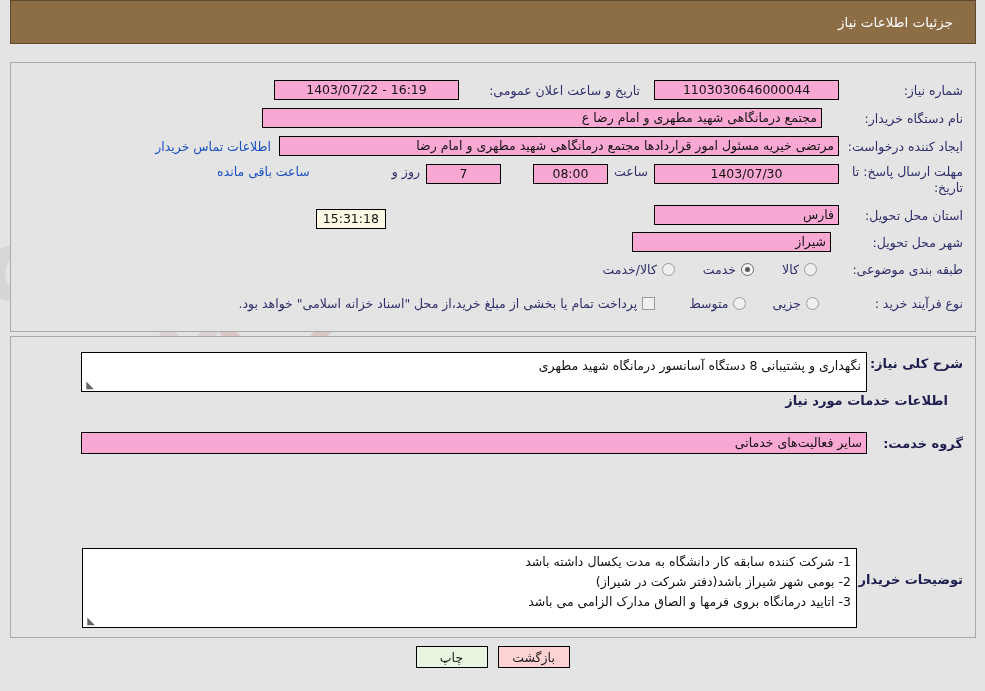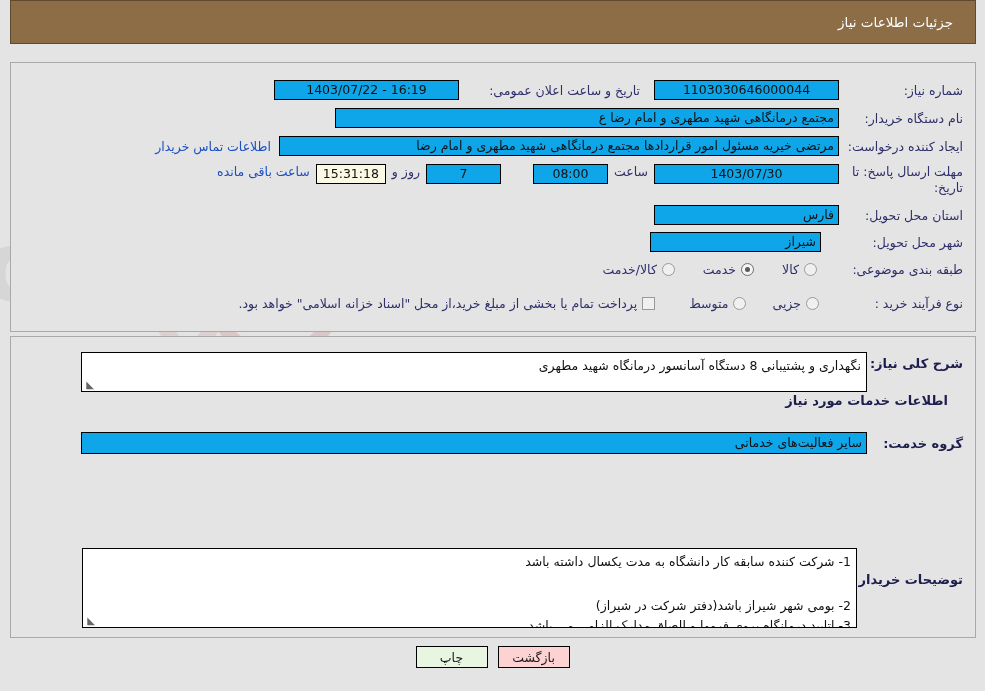--- a/index.html
+++ b/index.html
@@ -41,21 +41,21 @@
   .row {
     position: absolute; display: flex; align-items: center;
     flex-direction: row;
   }
   .lbl {
     color: #2f2f6b; font-size: 12.5px; text-align: right;
     white-space: nowrap;
   }
 
   .fld {
-    background: #0ea5e9; border: 1px solid #000000;
+    background: #f9a8d4; border: 1px solid #000000;
     font-size: 12.5px; color: #111; height: 20px; line-height: 18px;
     padding: 0 4px; text-align: right; white-space: nowrap; overflow: hidden;
   }
   .fld.center { text-align: center; }
   .fld.cream { background: #fbf8e3; }
 
   .link {
     color: #1b4fc4; font-size: 12.5px; text-decoration: none; white-space: nowrap;
   }
 
@@ -155,48 +155,48 @@
     <span class="lbl" style="width:118px;">شماره نیاز:</span>
     <span class="fld center" style="width:185px; margin-right:6px;">1103030646000044</span>
   </div>
   <div class="row" style="top:80px; right:345px; z-index:2;">
     <span class="lbl" style="width:175px;">تاریخ و ساعت اعلان عمومی:</span>
     <span class="fld center" style="width:185px; margin-right:6px;">16:19 - 1403/07/22</span>
   </div>
 
   <div class="row" style="top:108px; right:22px; z-index:2;">
     <span class="lbl" style="width:118px;">نام دستگاه خریدار:</span>
-    <span class="fld" style="width:504px; margin-right:6px;">مجتمع درمانگاهی شهید مطهری و امام رضا  ع</span>
+    <span class="fld" style="width:560px; margin-right:23px;">مجتمع درمانگاهی شهید مطهری و امام رضا  ع</span>
   </div>
 
   <div class="row" style="top:136px; right:22px; z-index:2;">
     <span class="lbl" style="width:118px;">ایجاد کننده درخواست:</span>
     <span class="fld" style="width:560px; margin-right:6px;">مرتضی خیریه مسئول امور قراردادها مجتمع درمانگاهی شهید مطهری و امام رضا</span>
     <a class="link" href="#" style="margin-right:8px;">اطلاعات تماس خریدار</a>
   </div>
 
   <div class="row" style="top:164px; right:22px; z-index:2; align-items:flex-start;">
     <span class="lbl" style="width:118px; line-height:16px; white-space:normal; text-align:right;">مهلت ارسال پاسخ: تا تاریخ:</span>
     <span class="fld center" style="width:185px; margin-right:6px;">1403/07/30</span>
     <span class="lbl" style="margin-right:6px;">ساعت</span>
     <span class="fld center" style="width:75px; margin-right:6px;">08:00</span>
     <span class="fld center" style="width:75px; margin-right:32px;">7</span>
     <span class="lbl" style="margin-right:6px;">روز و</span>
-    <span class="fld cream center" style="width:70px; margin-right:6px;">15:31:18</span>
+    <span class="fld cream center" style="width:70px; margin-right:6px;margin-top:45px;">15:31:18</span>
     <span class="link" style="margin-right:6px;">ساعت باقی مانده</span>
   </div>
 
   <div class="row" style="top:205px; right:22px; z-index:2;">
     <span class="lbl" style="width:118px;">استان محل تحویل:</span>
     <span class="fld" style="width:185px; margin-right:6px;">فارس</span>
   </div>
 
   <div class="row" style="top:232px; right:22px; z-index:2;">
     <span class="lbl" style="width:118px;">شهر محل تحویل:</span>
-    <span class="fld" style="width:171px; margin-right:24px;">شیراز</span>
+    <span class="fld" style="width:199px; margin-right:14px;">شیراز</span>
   </div>
 
   <div class="row" style="top:262px; right:22px; z-index:2; gap:28px;">
     <span class="lbl" style="width:118px;">طبقه بندی موضوعی:</span>
     <span class="opt">
       <span class="radio"></span>
       <span class="t">کالا</span>
     </span>
     <span class="opt">
       <span class="radio on"></span>
@@ -263,21 +263,21 @@
         <td>1</td>
         <td>1403/09/01</td>
       </tr>
     </tbody>
   </table>
 
   <div class="row" style="top:548px; right:22px; z-index:2; align-items:flex-start;">
     <span class="sect-title" style="width:100px; padding-top:24px;">توضیحات خریدار:</span>
     <span class="ta" style="width:775px; height:80px; margin-right:6px; display:block;">
       <span style="display:block;">1- شرکت کننده سابقه کار دانشگاه به مدت یکسال داشته باشد</span>
-      <span style="display:block;margin-top:24px;">2- بومی شهر شیراز باشد(دفتر شرکت در شیراز)</span>
+      <span style="display:block;">2- بومی شهر شیراز باشد(دفتر شرکت در شیراز)</span>
       <span style="display:block;">3- اتایید درمانگاه بروی فرمها و الصاق مدارک الزامی می باشد</span>
       <span class="grip">◣</span>
     </span>
   </div>
 
   <div class="btns">
     <div class="btn btn-back">بازگشت</div>
     <div class="btn btn-print">چاپ</div>
   </div>
 

